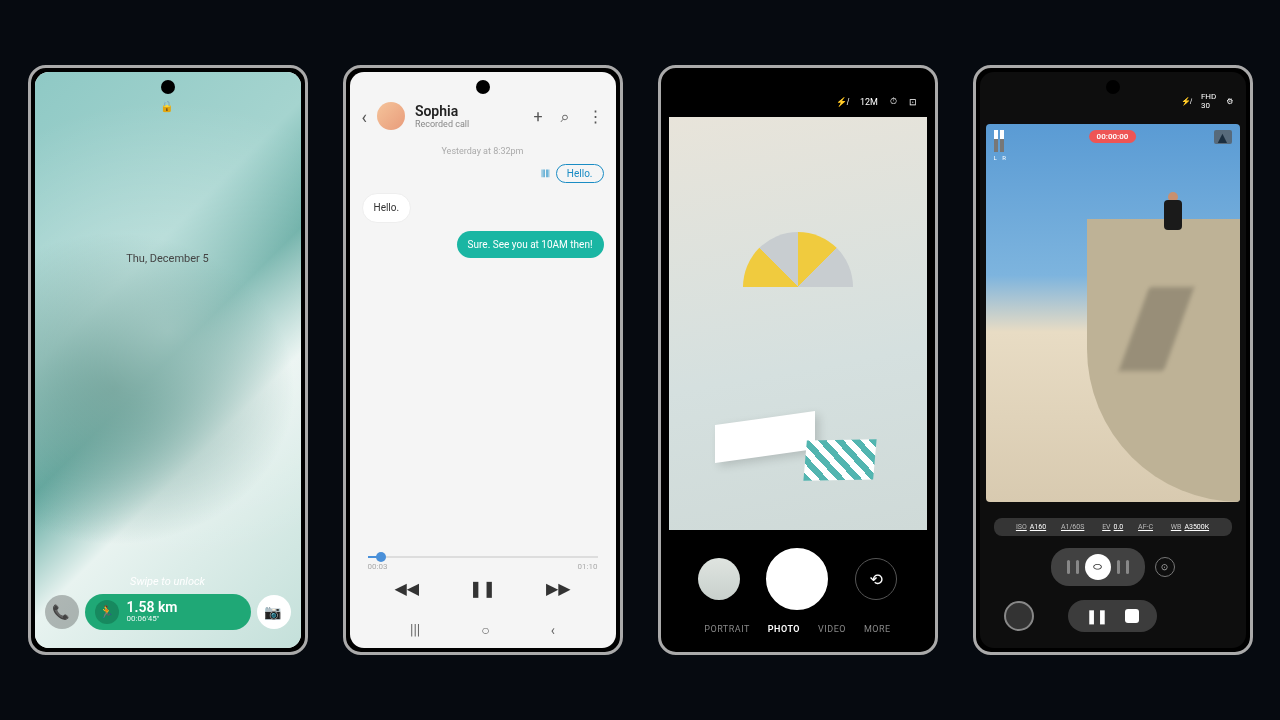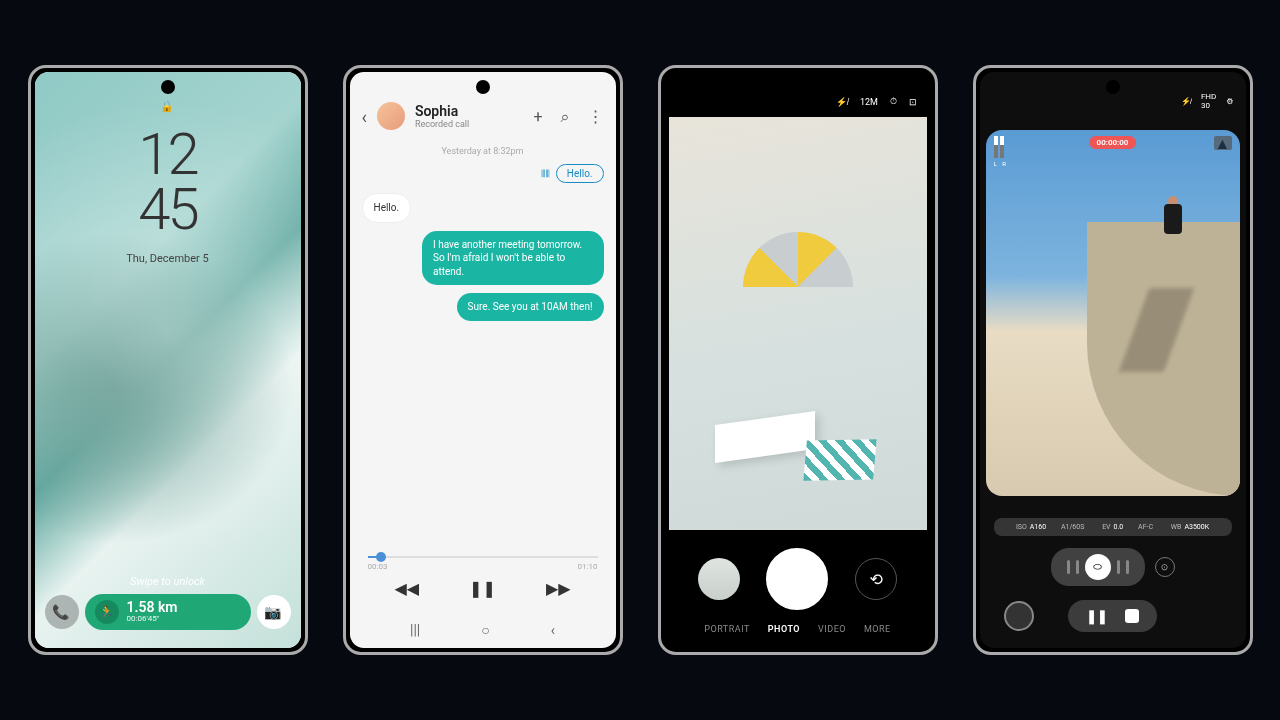--- a/index.html
+++ b/index.html
@@ -61,33 +61,33 @@
 .cam-controls { display:flex; align-items:center; justify-content:space-around; padding:0 20px 14px; }
 .thumb-preview { width:42px; height:42px; border-radius:50%; background:linear-gradient(#dfe4e0,#c8d0cc); }
 .shutter { width:62px; height:62px; border-radius:50%; background:#fff; border:4px solid #fff; box-shadow:0 0 0 2px #000; }
 .switch-cam { width:42px; height:42px; border-radius:50%; border:1px solid #555; display:flex; align-items:center; justify-content:center; color:#fff; font-size:16px; }
 .modes { display:flex; justify-content:center; gap:18px; font-size:9px; color:#888; letter-spacing:0.5px; }
 .mode-active { color:#fff; font-weight:600; }
 
 
 .pv-screen { width:100%; height:100%; background:#0e0e0e; display:flex; flex-direction:column; }
 .pv-top { display:flex; justify-content:flex-end; gap:10px; padding:20px 12px 4px; font-size:8px; color:#fff; align-items:center; }
-.pv-view { flex:1; margin:16px 6px; position:relative; background:linear-gradient(180deg,#5a9bd4 0%,#7db4de 40%,#e8dcc4 55%,#d8cab0 100%); border-radius:16px; overflow:hidden; }
+.pv-view { flex:1; margin:10px 6px; position:relative; background:linear-gradient(180deg,#5a9bd4 0%,#7db4de 40%,#e8dcc4 55%,#d8cab0 100%); border-radius:4px; overflow:hidden; }
 .skater { position:absolute; top:18%; right:18%; width:40px; height:55px; }
 .skater-body { width:18px; height:30px; background:#1a1a1a; position:absolute; top:8px; left:10px; border-radius:4px; }
 .skater-head { width:10px; height:10px; background:#c89070; border-radius:50%; position:absolute; top:0; left:14px; }
 .skater-shadow { position:absolute; top:45%; right:24%; width:45px; height:70px; background:rgba(0,0,0,0.2); transform:skewX(-20deg) scaleY(1.2); filter:blur(2px); }
 .ramp-curve { position:absolute; bottom:0; right:0; width:60%; height:75%; background:#beb296; border-radius:0 0 0 200px; }
 .audio-lvl { position:absolute; top:6px; left:8px; display:flex; gap:2px; }
 .audio-lvl div { width:4px; background:linear-gradient(#fff 40%,#777 40%); }
 .al1 { height:22px; } .al2 { height:22px; }
 .audio-lbl { position:absolute; top:30px; left:8px; font-size:6px; color:#fff; letter-spacing:2px; }
 .rec-badge { position:absolute; top:6px; left:50%; transform:translateX(-50%); background:#e55; color:#fff; padding:2px 8px; border-radius:10px; font-size:8px; font-weight:600; }
 .hist-btn { position:absolute; top:6px; right:8px; width:18px; height:14px; background:#555; opacity:0.7; border-radius:2px; display:flex; align-items:center; justify-content:center; }
-.pv-settings { margin:6px 14px; background:rgba(80,80,80,0.6); border-radius:8px; padding:5px 15px; display:flex; justify-content:space-around; font-size:7px; color:#fff; }
+.pv-settings { margin:6px 14px; background:rgba(80,80,80,0.6); border-radius:8px; padding:5px 15px; display:flex; justify-content:space-around; font-size:7px; color:#fff;text-decoration:underline; }
 .set-item span:first-child { color:#bbb; margin-right:3px; }
 .zoom-row { display:flex; justify-content:center; align-items:center; gap:10px; margin:6px 0; }
 .zoom-pill { background:rgba(100,100,100,0.6); border-radius:18px; padding:6px 16px; display:flex; gap:6px; align-items:center; }
 .zoom-line { width:3px; height:14px; background:#888; border-radius:2px; }
 .zoom-active { width:26px; height:26px; border-radius:50%; background:#fff; display:flex; align-items:center; justify-content:center; font-size:10px; font-weight:600; color:#333; }
 .lock-dot { width:20px; height:20px; border-radius:50%; border:1px solid #777; display:flex; align-items:center; justify-content:center; color:#aaa; font-size:9px; }
 .pv-bottom { display:flex; align-items:center; justify-content:space-between; padding:8px 24px 16px; }
 .pv-thumb { width:30px; height:30px; border-radius:50%; border:2px solid #888; background:#333; }
 .pv-rec { background:rgba(80,80,80,0.7); border-radius:20px; padding:8px 18px; display:flex; gap:18px; align-items:center; }
 .pv-pause { color:#fff; font-size:14px; letter-spacing:-1px; }
@@ -95,24 +95,20 @@
 .pv-spacer { width:30px; }
 </style>
 </head>
 <body>
 
 <div class="phone">
   <div class="phone-inner">
     <div class="notch"></div>
     <div class="lockscreen">
       <div class="lock-icon">🔒</div>
-      <div class="clock">
-        <div>12</div>
-        <div>45</div>
-      </div>
       <div class="date">Thu, December 5</div>
       <div class="swipe-text">Swipe to unlock</div>
       <div class="bottom-bar">
         <div class="circle-btn">📞</div>
         <div class="run-pill">
           <div class="run-icon">🏃</div>
           <div class="run-text">
             <div class="run-dist">1.58 km</div>
             <div class="run-time">00:06'45"</div>
           </div>
@@ -140,21 +136,20 @@
           <span>⋮</span>
         </div>
       </div>
       <div class="timestamp">Yesterday at 8:32pm</div>
       <div class="messages msg-col">
         <div class="transcript-row">
           <span class="wave-icon">⦀⦀</span>
           <span class="hello-pill">Hello.</span>
         </div>
         <div class="bubble incoming">Hello.</div>
-        <div class="bubble outgoing">I have another meeting tomorrow. So I'm afraid I won't be able to attend.</div>
         <div class="bubble outgoing">Sure. See you at 10AM then!</div>
       </div>
       <div class="player">
         <div class="progress">
           <div class="progress-fill"></div>
           <div class="progress-thumb"></div>
         </div>
         <div class="time-row">
           <span>00:03</span>
           <span>01:10</span>

